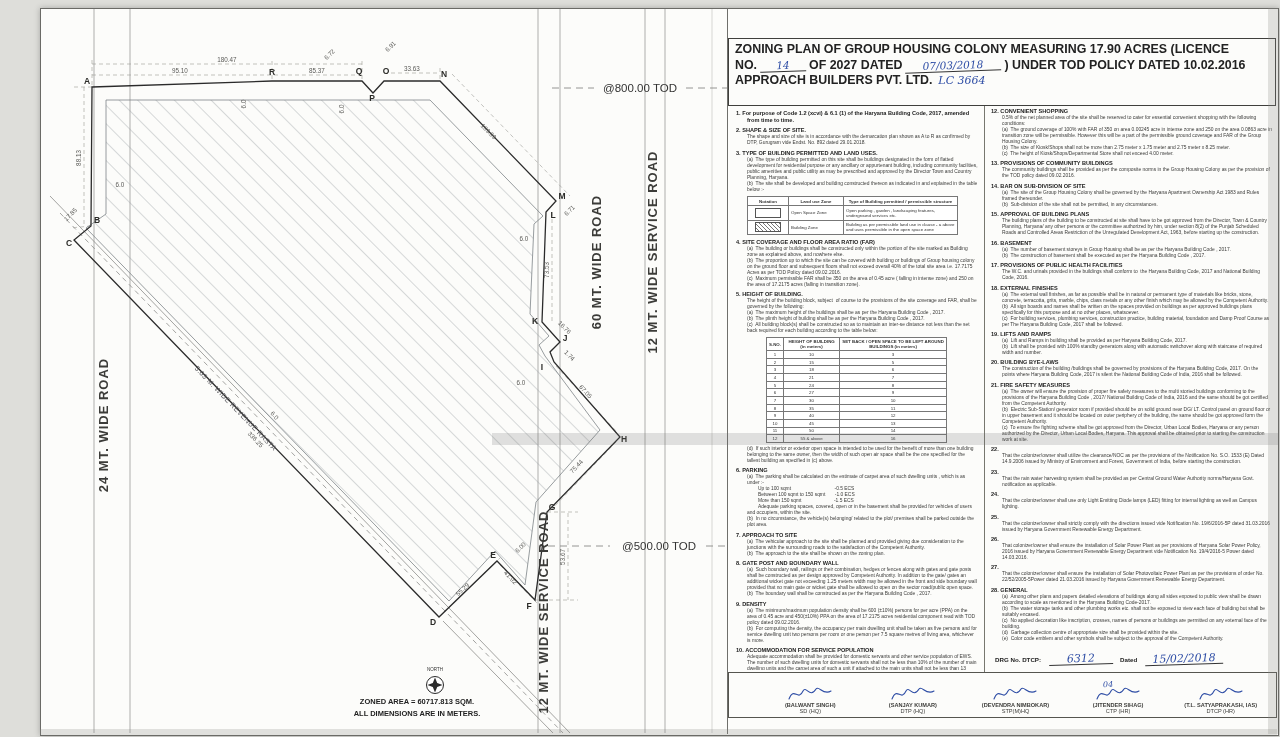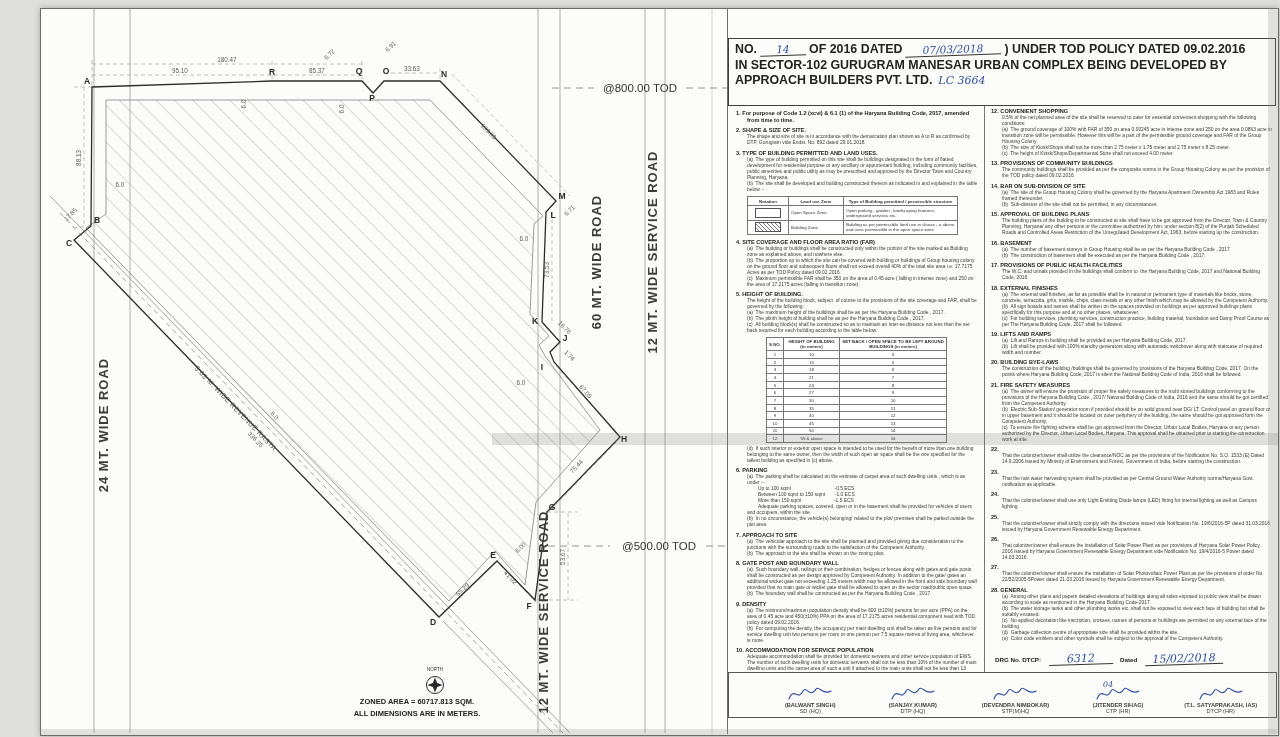--- a/index.html
+++ b/index.html
@@ -193,24 +193,24 @@
     </g>
 
     <text class="zoned" x="417" y="704">ZONED AREA =  60717.813 SQM.</text>
     <text class="zoned" x="417" y="716">ALL DIMENSIONS ARE IN METERS.</text>
   </svg>
 
   <div id="panel-divider"></div>
   <div id="col-divider"></div>
 
   <div id="title-box">
+    <div class="tline">ZONING PLAN OF GROUP HOUSING COLONY MEASURING 17.90 ACRES (LICENCE</div>
     <div class="tline">
-      <span>NO.</span><span class="uline w46 hand">14</span><span>OF 2016 DATED</span><span class="uline w92 hand">07/03/2018</span><span>) UNDER TOD POLICY DATED 09.02.2016</span>
+      <span>NO.</span><span class="uline w46 hand">14</span><span>OF 2027 DATED</span><span class="uline w92 hand">07/03/2018</span><span>) UNDER TOD POLICY DATED 10.02.2016</span>
     </div>
-    <div class="tline">IN SECTOR-102 GURUGRAM MANESAR URBAN COMPLEX BEING DEVELOPED BY</div>
     <div class="tline"><span>APPROACH BUILDERS PVT. LTD.</span><span class="hand lc">LC 3664</span></div>
   </div>
 
   <div class="col" id="left-col">
     <div>
 
         <div class="clause">
           <div class="clause-h"><span class="cno">1.</span> <span class="chead">For purpose of Code 1.2 (xcvi) &amp; 6.1 (1) of the Haryana Building Code, 2017, amended from time to time.</span></div>
           <div class="cbody"></div>
         </div>

